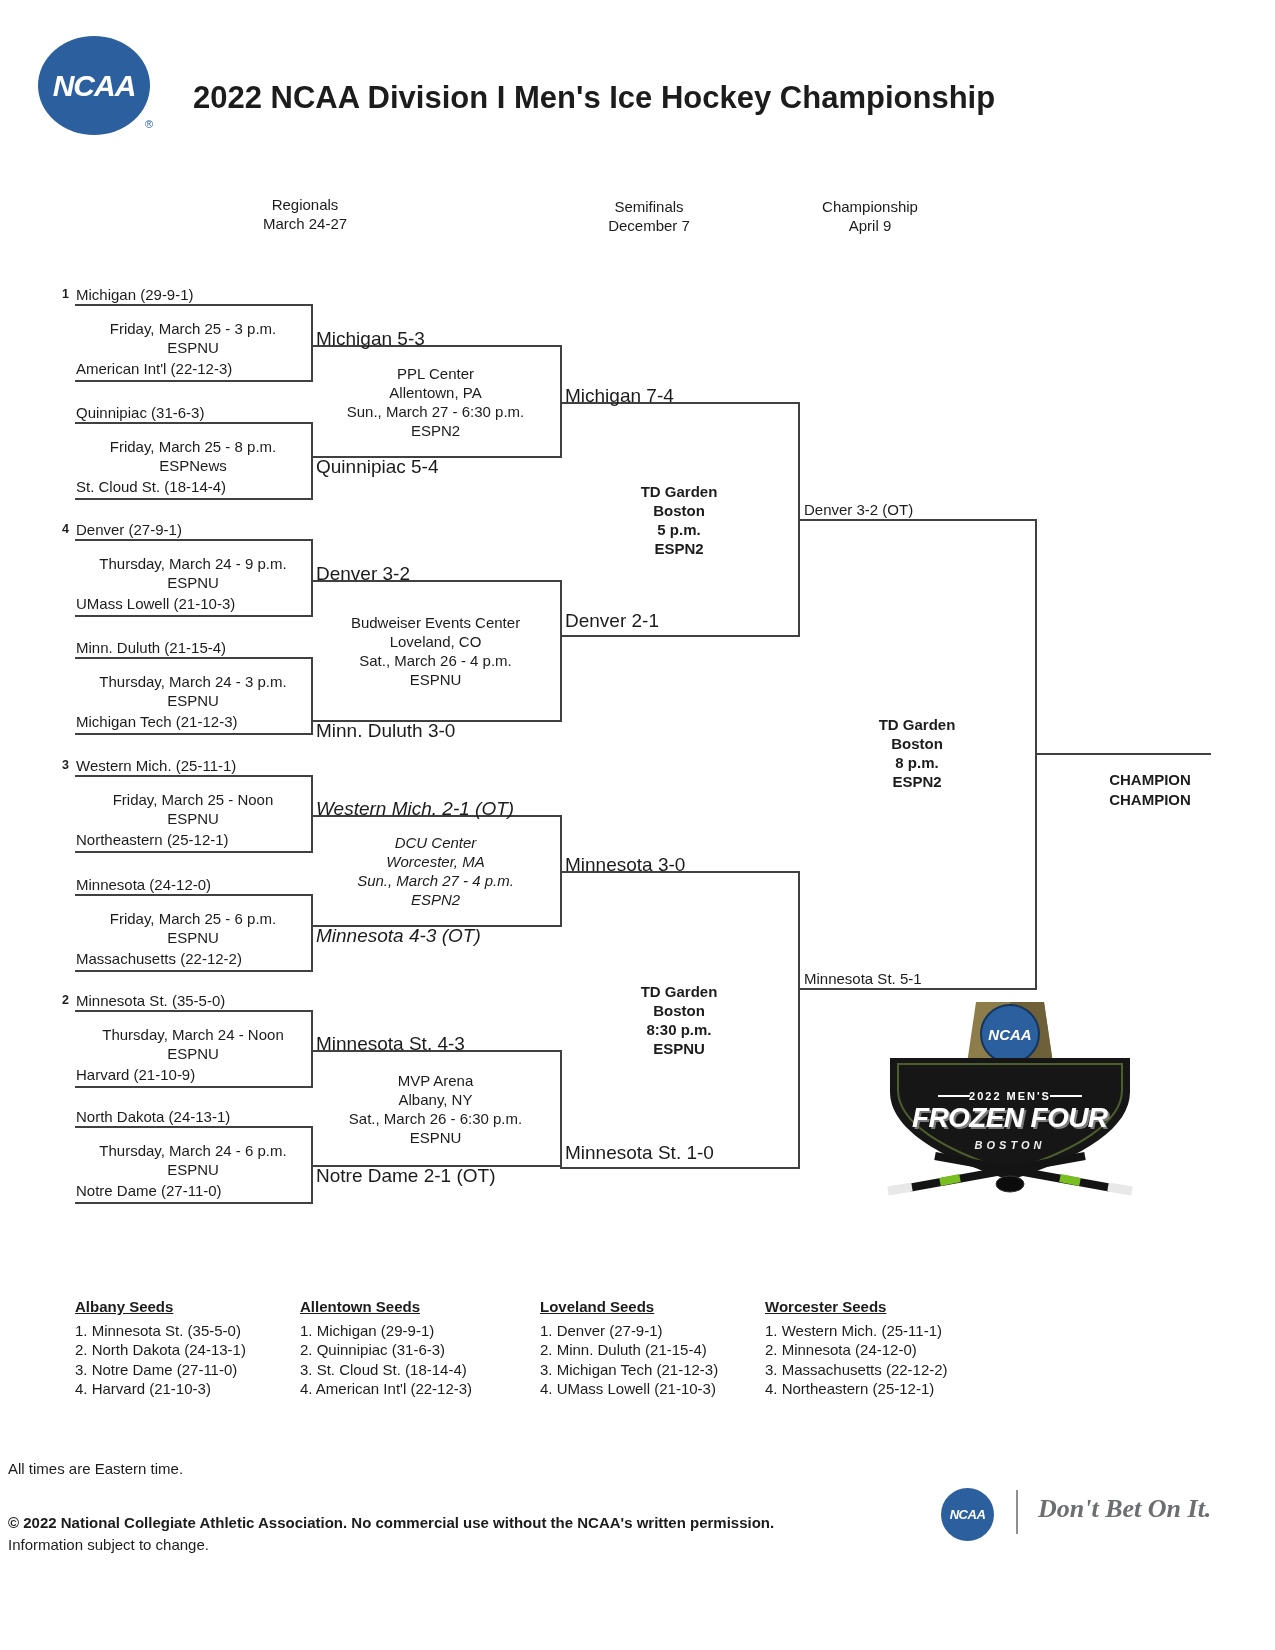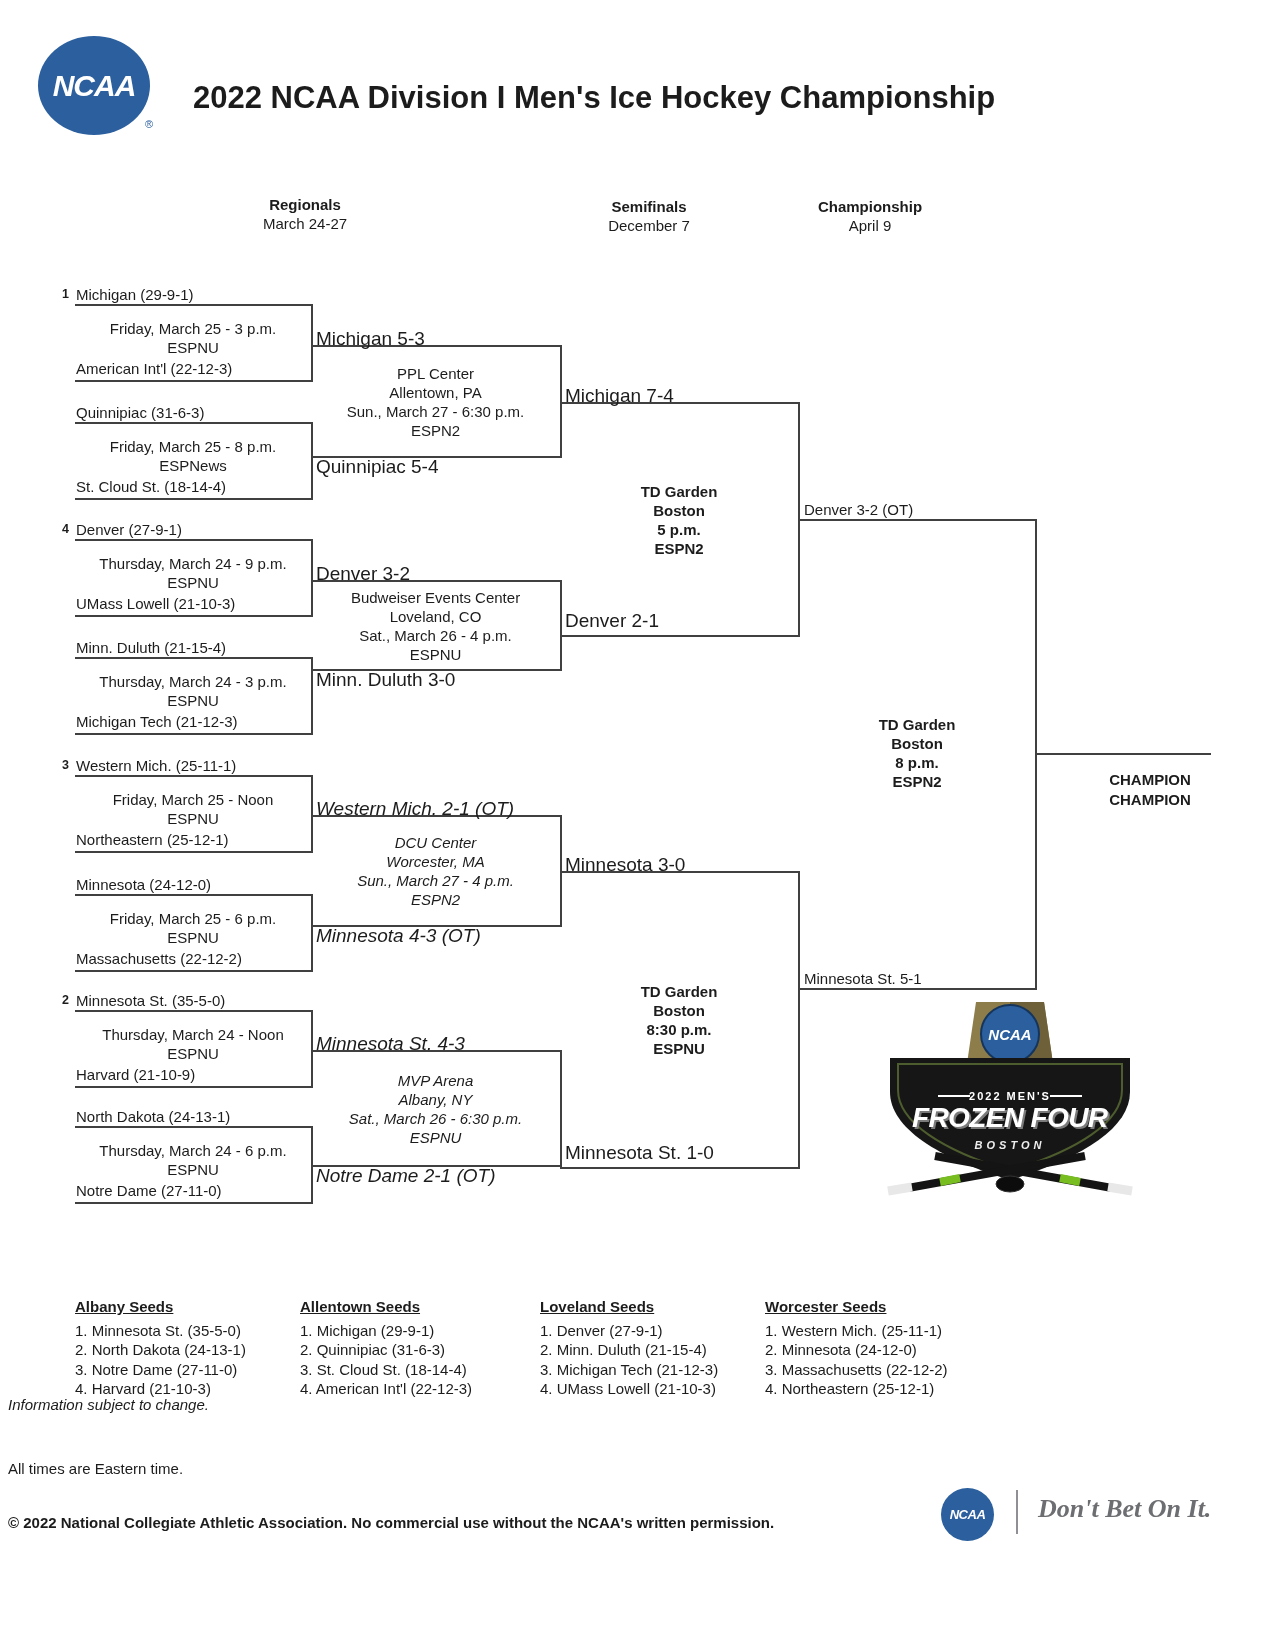--- a/index.html
+++ b/index.html
@@ -5,21 +5,21 @@
   html,body{margin:0;padding:0;background:#fff;}
   .page{position:relative;width:1275px;height:1650px;background:#ffffff;overflow:hidden;
         font-family:"Liberation Sans","DejaVu Sans",sans-serif;color:#1c1c1c;}
   .abs{position:absolute;}
   .title{position:absolute;left:193px;top:80px;font-size:31px;font-weight:bold;white-space:nowrap;}
   .ncaa-oval{position:absolute;left:38px;top:36px;width:112px;height:99px;border-radius:50%;
              background:#2b5f9e;display:flex;align-items:center;justify-content:center;}
   .ncaa-oval span{color:#fff;font-weight:bold;font-style:italic;font-size:30px;letter-spacing:-1px;}
   .reg-mark{position:absolute;left:145px;top:118px;font-size:11px;color:#2b5f9e;}
   .colhead{position:absolute;width:160px;text-align:center;font-size:15px;line-height:19px;}
-  .colhead .b{font-weight:bold;}
+  .colhead .b{font-weight:normal;}
   
   .game{position:absolute;left:75px;width:238px;height:78px;box-sizing:border-box;
         border:2px solid #404040;border-left:none;}
   .ginfo{padding-top:13px;text-align:center;font-size:15px;line-height:19px;}
   .team{position:absolute;left:1px;font-size:15px;white-space:nowrap;}
   .team.top{top:-20px;}
   .team.bottom{bottom:3px;}
   .seed{position:absolute;left:-14px;top:1px;font-weight:bold;font-size:12.5px;}
   
   .rf{position:absolute;left:311px;width:251px;box-sizing:border-box;border:2px solid #404040;
@@ -154,21 +154,21 @@
     <div class="wl above">Michigan 5-3</div>
     <div class="venue">
       <div>PPL Center</div>
       <div>Allentown, PA</div>
       <div>Sun., March 27 - 6:30 p.m.</div>
       <div>ESPN2</div>
     </div>
     <div class="wl below">Quinnipiac 5-4</div>
   </div>
 
-  <div class="rf" style="top:580px;height:91px;">
+  <div class="rf" style="top:580px;height:142px;">
     <div class="wl above">Denver 3-2</div>
     <div class="venue">
       <div>Budweiser Events Center</div>
       <div>Loveland, CO</div>
       <div>Sat., March 26 - 4 p.m.</div>
       <div>ESPNU</div>
     </div>
     <div class="wl below">Minn. Duluth 3-0</div>
   </div>
 
@@ -176,21 +176,21 @@
     <div class="wl above">Western Mich. 2-1 (OT)</div>
     <div class="venue">
       <div>DCU Center</div>
       <div>Worcester, MA</div>
       <div>Sun., March 27 - 4 p.m.</div>
       <div>ESPN2</div>
     </div>
     <div class="wl below">Minnesota 4-3 (OT)</div>
   </div>
 
-  <div class="rf" style="top:1050px;height:117px;font-style:italic;">
+  <div class="rf" style="top:1050px;height:117px;">
     <div class="wl above">Minnesota St. 4-3</div>
     <div class="venue">
       <div>MVP Arena</div>
       <div>Albany, NY</div>
       <div>Sat., March 26 - 6:30 p.m.</div>
       <div>ESPNU</div>
     </div>
     <div class="wl below">Notre Dame 2-1 (OT)</div>
   </div>
 
@@ -283,21 +283,21 @@
   </div>
   <div class="seedcol" style="left:765px;top:1298px;">
     <div class="hd">Worcester Seeds</div>
     <div class="it">1. Western Mich. (25-11-1)</div>
     <div class="it">2. Minnesota (24-12-0)</div>
     <div class="it">3. Massachusetts (22-12-2)</div>
     <div class="it">4. Northeastern (25-12-1)</div>
   </div>
 
   <div class="fnote" style="top:1460px;">All times are Eastern time.</div>
-  <div class="fnote" style="top:1396px;font-style:italic;">Information subject to change.</div>
+  <div class="fnote" style="top:1536px;">Information subject to change.</div>
   <div class="fcopy" style="top:1514px;">© 2022 National Collegiate Athletic Association.  No commercial use without the NCAA's written permission.</div>
 
   <div class="bet-circle">
     <span>NCAA</span>
   </div>
   <div class="bet-divider"></div>
   <div class="bet-text">Don't Bet On It.</div>
 
 </div>
 

